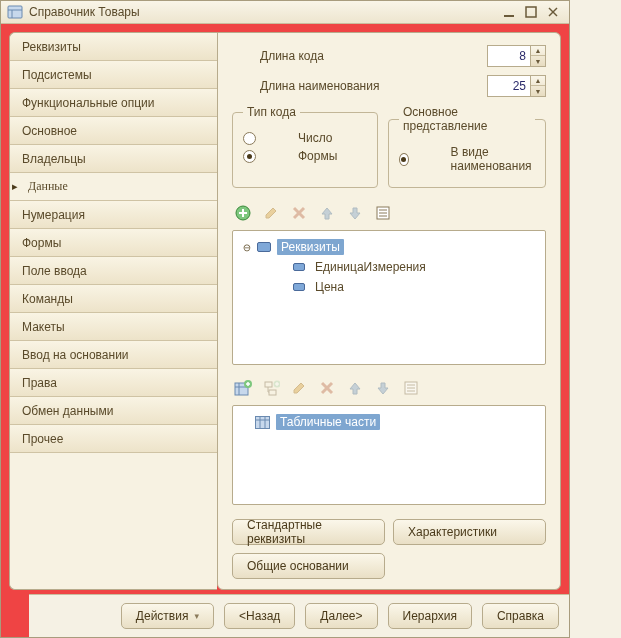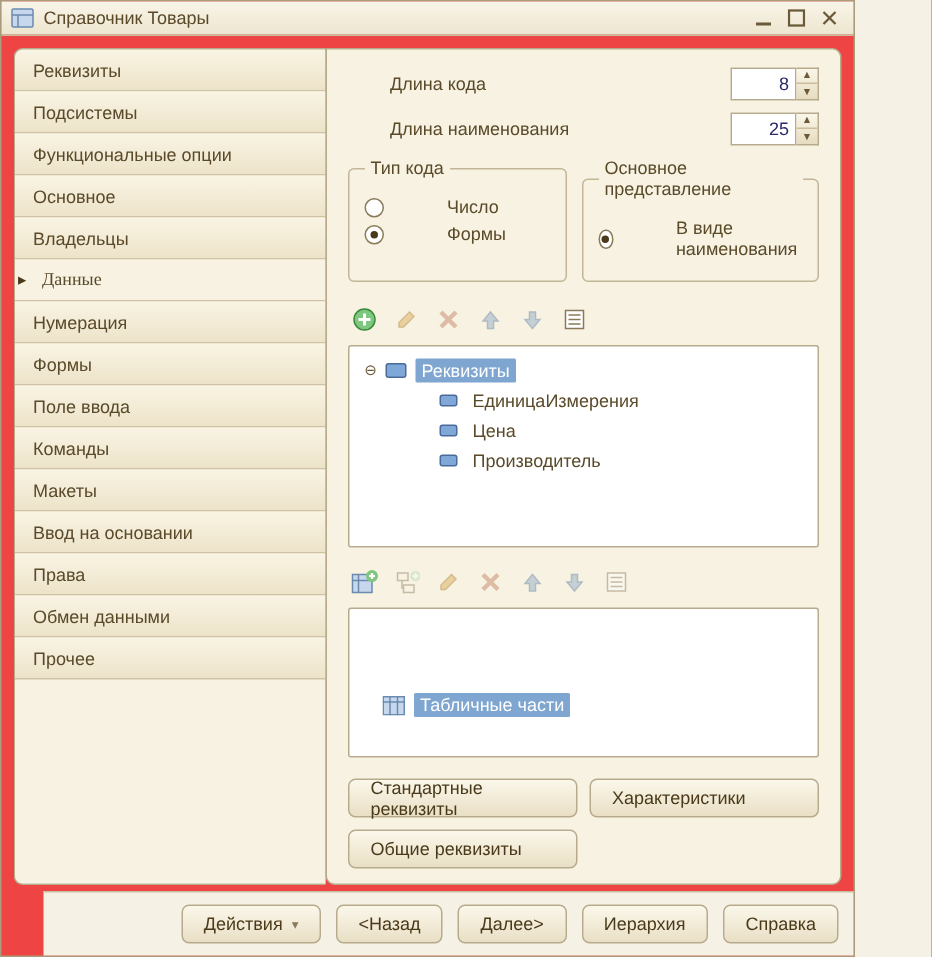--- a/index.html
+++ b/index.html
@@ -370,24 +370,20 @@
           <span class="tree-label selected">Реквизиты</span>
         </div>
         <div class="tree-line gchild">
           <span class="node-icon mini"></span>
           <span class="tree-label">ЕдиницаИзмерения</span>
         </div>
         <div class="tree-line gchild">
           <span class="node-icon mini"></span>
           <span class="tree-label">Цена</span>
         </div>
-        <div class="tree-line gchild">
-          <span class="node-icon mini"></span>
-          <span class="tree-label">Производитель</span>
-        </div>
       </div>
 
       <div class="toolbar">
         <span class="tool-btn">
             <svg width="18" height="16">
               <rect x="1" y="3" width="13" height="12" fill="#c7d8ec" stroke="#6a8ab0"></rect>
               <line x1="1" y1="7" x2="14" y2="7" stroke="#6a8ab0"></line>
               <line x1="5" y1="3" x2="5" y2="15" stroke="#6a8ab0"></line>
               <circle cx="14" cy="4" r="4" fill="#7ec77e"></circle>
               <line x1="14" y1="2" x2="14" y2="6" stroke="#fff" stroke-width="1.5"></line>
@@ -429,21 +425,21 @@
             <svg width="16" height="16">
               <rect x="2" y="2" width="12" height="12" fill="#fff" stroke="#8a7a5a"></rect>
               <line x1="4" y1="5" x2="12" y2="5" stroke="#8a7a5a"></line>
               <line x1="4" y1="8" x2="12" y2="8" stroke="#8a7a5a"></line>
               <line x1="4" y1="11" x2="12" y2="11" stroke="#8a7a5a"></line>
             </svg>
           </span>
       </div>
 
       <div class="tree-box tabparts">
-        <div class="tree-line" style="padding-left:18px;margin-top:48px;">
+        <div class="tree-line" style="padding-left:18px;">
           <span style="margin-right:6px;">
               <svg width="15" height="13">
                 <rect x="0.5" y="0.5" width="14" height="12" fill="#c7d8ec" stroke="#6a8ab0"></rect>
                 <line x1="0" y1="4" x2="15" y2="4" stroke="#6a8ab0"></line>
                 <line x1="5" y1="0" x2="5" y2="13" stroke="#6a8ab0"></line>
                 <line x1="10" y1="0" x2="10" y2="13" stroke="#6a8ab0"></line>
               </svg>
             </span>
           <span class="tree-label selected">Табличные части</span>
         </div>
@@ -454,21 +450,21 @@
       <div class="btn-row" style="margin-bottom:8px;">
         <div class="btn" style="flex:1">
             <span>Стандартные реквизиты</span>
           </div>
         <div class="btn" style="flex:1">
             <span>Характеристики</span>
           </div>
       </div>
       <div class="btn-row">
         <div class="btn" style="width:calc(50% - 4px)">
-            <span>Общие реквизиты</span>
+            <span>Общие основании</span>
           </div>
       </div>
     </div>
   </div>
 
   <div class="footer">
     <div class="btn actions">
         <span>Действия</span>
       </div>
     <div class="btn">

